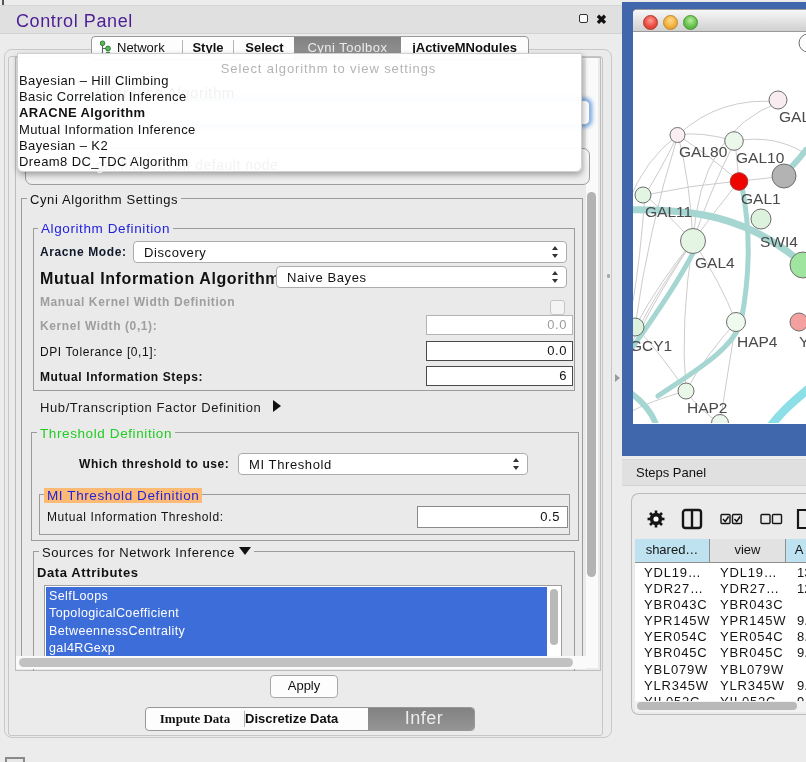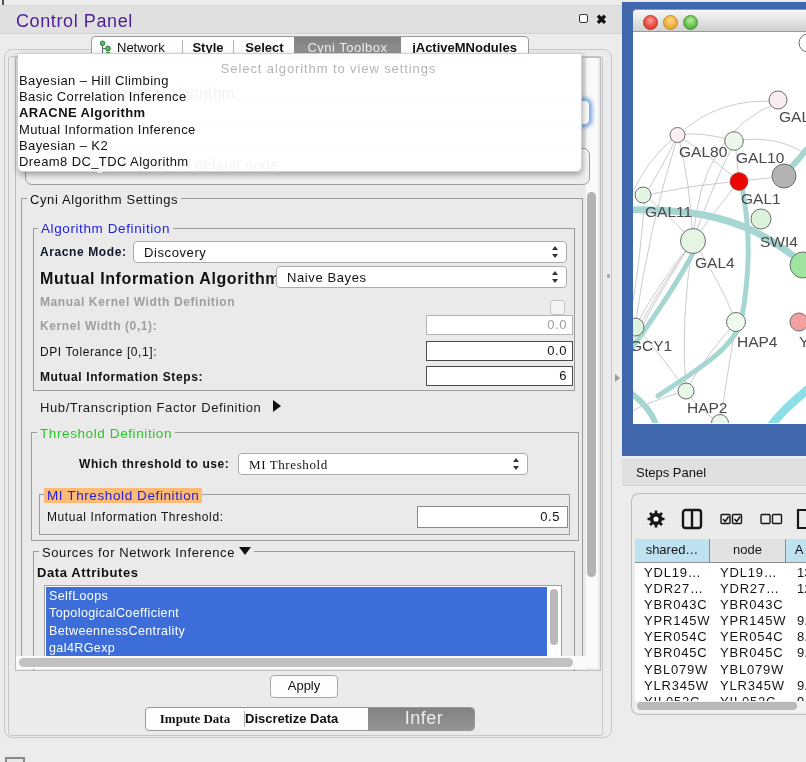--- a/index.html
+++ b/index.html
@@ -67,21 +67,21 @@
     <div class="abs" style="left:40px;top:370px;font-size:12px;font-weight:bold;color:#111;">Mutual Information Steps:</div>
     <div class="abs" style="left:426px;top:366px;width:140px;height:18px;background:#fff;border:1px solid #4a4a4a;font-size:13px;color:#111;text-align:right;line-height:18px;padding-right:5px;">6</div>
 
     <div class="abs" style="left:40px;top:400px;font-size:13px;color:#1a1a1a;">Hub/Transcription Factor Definition</div>
     <div class="abs" style="left:273px;top:400px;width:0;height:0;border-left:8px solid #111;border-top:6px solid transparent;border-bottom:6px solid transparent;"></div>
 
     <div class="abs" style="left:31px;top:432px;width:546px;height:107px;border:1px solid #9b9b9b;"></div>
     <div class="abs" style="left:37px;top:426px;background:#eaeaea;padding:0 3px;font-size:13.5px;color:#22cc22;">Threshold Definition</div>
 
     <div class="abs" style="left:79px;top:457px;font-size:12px;font-weight:bold;color:#111;">Which threshold to use:</div>
-    <div class="abs combo" style="left:238px;top:453px;width:288px;height:20px;background:#fff;border:1px solid #acacac;border-radius:4px;font-family:Liberation Serif, serif;">
+    <div class="abs combo" style="left:238px;top:453px;width:288px;height:20px;background:#fff;border:1px solid #acacac;border-radius:4px;">
       <span style="position:absolute;left:10px;top:3px;font-size:13px;color:#111;">MI Threshold</span>
       <span class="arrows"></span>
     </div>
 
     <div class="abs" style="left:39px;top:494px;width:529px;height:39px;border:1px solid #9b9b9b;"></div>
     <div class="abs" style="left:44px;top:488px;background:#fdba74;padding:0 3px;font-size:13.5px;color:#2222dd;">MI Threshold Definition</div>
 
     <div class="abs" style="left:47px;top:510px;font-size:12px;font-weight:normal;color:#111;">Mutual Information Threshold:</div>
     <div class="abs" style="left:417px;top:506px;width:142px;height:20px;background:#fff;border:1px solid #8a8a8a;font-size:13px;color:#111;text-align:right;line-height:20px;padding-right:7px;">0.5</div>
 
@@ -256,21 +256,21 @@
         </g>
 
         <path d="M 153 2 h 8 l 5 5 v 13 h -13 z" fill="none" stroke="#161616" stroke-width="2.2"></path>
       </svg>
     </div>
 
     <div class="abs" style="left:3px;top:45px;width:177px;height:163px;background:#fff;"></div>
     <div class="abs" style="left:3px;top:45px;width:177px;height:163px;overflow:hidden;font-size:13px;color:#151515;">
 
       <div class="abs" style="left:0;top:0;width:74px;height:23px;background:#bfe2f0;border-right:1px solid #8e8e8e;border-bottom:1px solid #8e8e8e;text-align:center;line-height:22px;">shared…</div>
-      <div class="abs" style="left:75px;top:0;width:75px;height:23px;background:#e2e2e2;border-right:1px solid #8e8e8e;border-bottom:1px solid #8e8e8e;text-align:center;line-height:22px;">node</div>
+      <div class="abs" style="left:75px;top:0;width:75px;height:23px;background:#e2e2e2;border-right:1px solid #8e8e8e;border-bottom:1px solid #8e8e8e;text-align:center;line-height:22px;">view</div>
       <div class="abs" style="left:151px;top:0;width:26px;height:23px;background:#bfe2f0;border-bottom:1px solid #8e8e8e;text-align:center;line-height:22px;">A</div>
 
       <div class="abs rowtxt" style="left:9px;top:26px;line-height:16.1px;white-space:pre;">YDL19…
 YDR27…
 YBR043C
 YPR145W
 YER054C
 YBR045C
 YBL079W
 YLR345W

